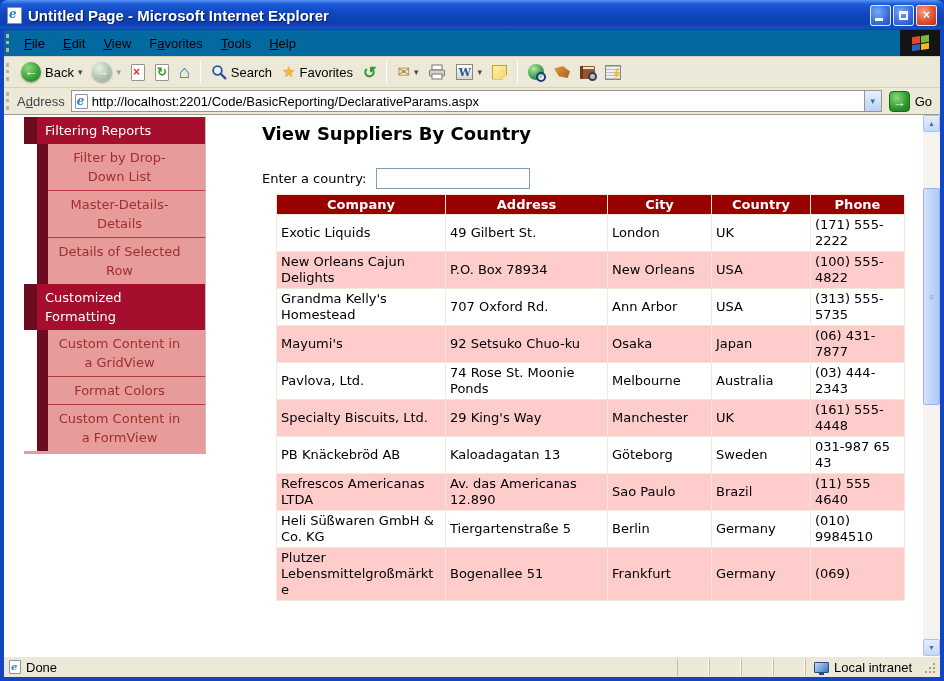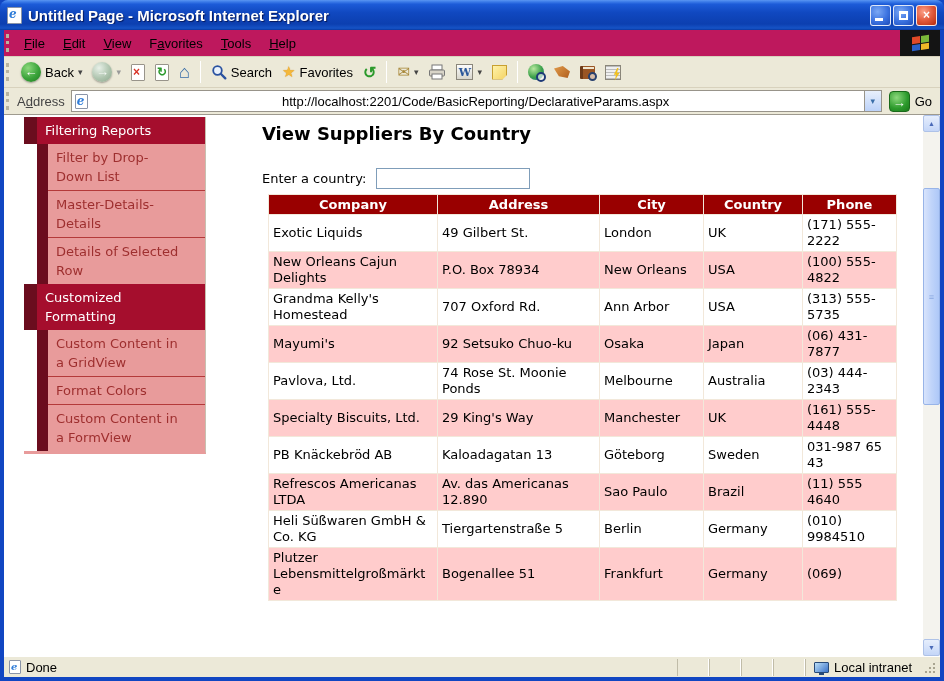--- a/index.html
+++ b/index.html
@@ -17,21 +17,21 @@
   .titlebar .pe{width:15px;height:17px;}
   .win-btns{display:flex;gap:2px;}
   .wbtn{width:21px;height:21px;border-radius:3px;border:1px solid rgba(255,255,255,.85);position:relative;cursor:pointer;
     display:flex;align-items:center;justify-content:center;color:#fff;font-size:12px;font-weight:bold;padding:0;}
   .wbtn.min,.wbtn.max{background:radial-gradient(circle at 35% 30%,#7BA8F4,#3B72E0 55%,#1C4BB8);}
   .wbtn.close{background:radial-gradient(circle at 35% 30%,#FCA088,#E25A3C 50%,#B62A0C);}
   .min-glyph{position:absolute;left:4px;bottom:4px;width:8px;height:3px;background:#fff;}
   .max-glyph{width:9px;height:9px;border:2px solid #fff;border-top-width:3px;}
 
   
-  .menubar{position:absolute;top:30px;left:4px;right:4px;height:27px;background:#be185d;display:flex;align-items:center;border-bottom:1px solid #D8D2BD;}
+  .menubar{position:absolute;top:30px;left:4px;right:4px;height:27px;background:#0369a1;display:flex;align-items:center;border-bottom:1px solid #D8D2BD;}
   .grip{width:5px;height:18px;border-left:3px dotted #B8B4A0;margin:0 4px 0 2px;}
   .menu-items-wrap{display:flex;align-items:center;height:100%;}
   .menu-item{padding:5px 9px;cursor:pointer;}
   .menu-item u{text-decoration:underline;}
   .winflag{width:40px;height:26px;background:#141414;margin-left:auto;display:grid;place-items:center;}
   .flag{width:17px;height:14px;display:grid;grid-template:1fr 1fr / 1fr 1fr;gap:1px;transform:skewY(-8deg);}
   .flag i{display:block;}
   .flag .f1{background:#E04A28;} .flag .f2{background:#7AB83A;} .flag .f3{background:#2A60C8;} .flag .f4{background:#EFB828;}
 
   .toolbar{position:absolute;top:57px;left:4px;right:4px;height:31px;background:#ECE9D8;display:flex;align-items:center;gap:2px;border-bottom:1px solid #D8D2BD;padding-right:4px;}
@@ -60,51 +60,51 @@
   .bookic{position:relative;width:15px;height:13px;background:linear-gradient(90deg,#6E3A18 0 3px,#9A5524 3px);border-radius:1px;}
   .bookic::before{content:"";position:absolute;left:3px;top:1px;right:1px;height:2px;background:#F0E6D0;}
   .bookic::after{content:"";position:absolute;right:-2px;bottom:-2px;width:5px;height:5px;border:2px solid #28406E;border-radius:50%;background:rgba(255,255,255,.6);}
   .binic{position:relative;width:16px;height:15px;border:1px solid #8A867A;background:repeating-linear-gradient(0deg,#BCBCBC 0 1px,#EFEFEF 1px 3px);}
   .boltic{position:absolute;right:-1px;bottom:-2px;width:9px;height:13px;background:#F0C020;clip-path:polygon(60% 0,20% 55%,45% 55%,30% 100%,85% 40%,55% 40%,75% 0);}
   .mag{display:block;}
 
   .addressbar{position:absolute;top:88px;left:4px;right:4px;height:27px;background:#ECE9D8;display:flex;align-items:center;border-bottom:1px solid #9E9A8E;}
   .addr-label{color:#444;margin:0 6px 0 2px;}
   .combo{display:flex;align-items:center;flex:1;height:22px;background:#fff;border:1px solid #98948A;padding-left:3px;gap:4px;}
-  .url-text{flex:1;white-space:nowrap;overflow:hidden;text-align:center;}
+  .url-text{flex:1;white-space:nowrap;overflow:hidden;}
   .dropbtn{width:17px;height:20px;border:0;border-left:1px solid #98948A;background:linear-gradient(#E8F0FC,#BCD2F8);color:#3A6EA8;font-size:9px;cursor:pointer;}
   .goarea{display:flex;align-items:center;gap:5px;margin:0 8px 0 7px;cursor:pointer;}
   .go-icon{width:21px;height:21px;border-radius:4px;background:radial-gradient(circle at 35% 30%,#8CD87C,#2C9A2C 60%,#1A7A1A);color:#fff;text-align:center;line-height:21px;font-weight:bold;border:1px solid #1A6A1A;}
 
   
   .viewport{position:absolute;top:115px;left:4px;right:4px;bottom:25px;background:#fff;}
   .content{position:absolute;left:0;top:0;right:17px;bottom:0;overflow:hidden;background:#fff;font-family:"DejaVu Sans",sans-serif;}
 
   
   .sidebar{position:absolute;left:20px;top:2px;width:182px;font-size:13px;line-height:19px;border-right:1px solid #C8C0B0;border-bottom:3px solid #E89B9B;}
   .menu-header{display:flex;cursor:pointer;}
   .hdr-accent{flex:0 0 13px;background:#6B0D1E;}
   .hdr-label{flex:1;background:#A50E2D;color:#fff;padding:4px 33px 4px 8px;}
-  .menu-items{display:flex;}
+  .menu-items{display:flex;text-align:center;}
   .items-gap{flex:0 0 13px;background:#fff;}
   .items-accent{flex:0 0 11px;background:#6B0D1E;}
   .items-list{flex:1;display:flex;flex-direction:column;}
   .menu-item-link{background:#E89B9B;color:#9E2F2F;padding:4px 22px 4px 8px;border-top:1px solid #B43A3A;cursor:pointer;}
   .items-list .menu-item-link:first-child{border-top:none;}
 
   
   .main{position:absolute;left:256px;top:0;width:634px;}
   .main h1{position:absolute;top:8px;left:2px;font-size:18px;font-weight:bold;color:#000;font-family:"DejaVu Sans",sans-serif;}
   .form-row{position:absolute;top:53px;left:2px;display:flex;align-items:center;}
   .form-label{width:114px;}
   .country-input{width:154px;height:21px;border:1px solid #7F9DB9;font:13px "DejaVu Sans",sans-serif;padding:1px 3px;}
   .xp-button{margin-left:6px;height:22px;padding:1px 11px;font:13px "DejaVu Sans",sans-serif;color:#000;cursor:pointer;
     border:1px solid #003C74;border-radius:3px;
     background:linear-gradient(180deg,#FFFFFF,#F2F1EA 45%,#E4E2D4 90%,#CFCCB8);}
-  .grid{position:absolute;top:79px;left:8px;width:628px;border-collapse:collapse;table-layout:fixed;font:13px "DejaVu Sans",sans-serif;padding-left:12px;}
+  .grid{position:absolute;top:79px;left:16px;width:628px;border-collapse:collapse;table-layout:fixed;font:13px "DejaVu Sans",sans-serif;padding-left:12px;}
   .grid th{background:#990000;color:#fff;font-weight:bold;padding:2px 4px;border:1px solid #F2E8DA;text-align:center;}
   .grid td{padding:2px 4px;border:1px solid #F2E8DA;color:#000;line-height:16px;vertical-align:middle;word-wrap:break-word;}
   .grid tbody tr{background:#fff;}
   .grid tbody tr.alt{background:#FFCCCC;}
 
   
   .scrollbar{position:absolute;right:0;top:0;bottom:0;width:17px;background:#F4F3EE;}
   .sb-btn{position:absolute;left:0;width:17px;height:17px;background:linear-gradient(180deg,#E6EEFC,#C4D6F8);border:1px solid #AEC2E8;border-radius:2px;
     color:#4A6AB8;font-size:7px;display:flex;align-items:center;justify-content:center;cursor:pointer;}
   .sb-up{top:0;} .sb-down{bottom:0;}

